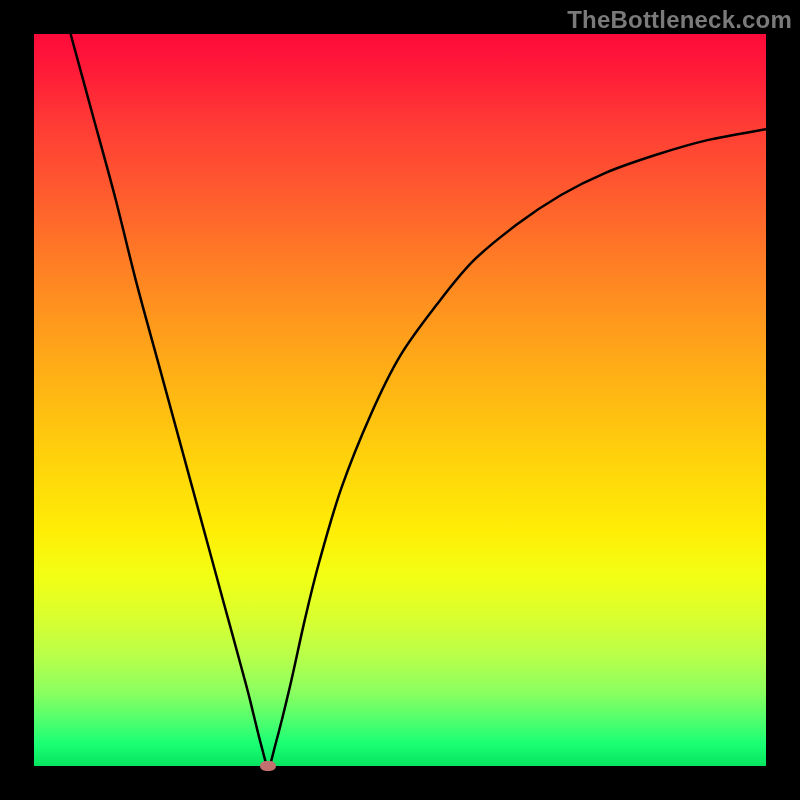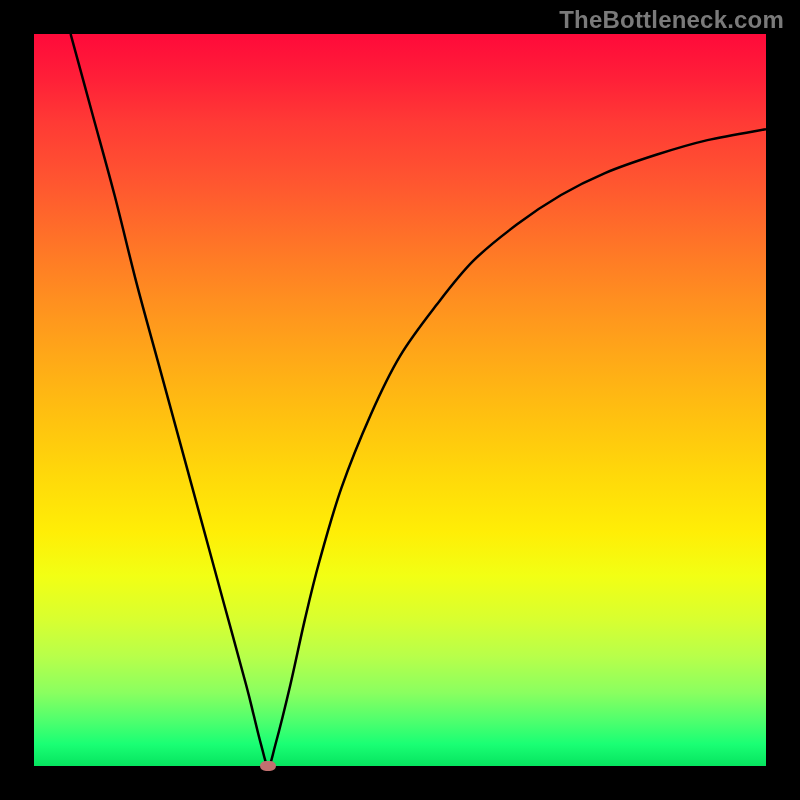--- a/index.html
+++ b/index.html
@@ -40,21 +40,21 @@
       #b8ff4a 85%,
       #8aff60 90%,
       #4cff6e 94%,
       #1aff74 97%,
       #06e45f 100%
     );
   }
   .watermark {
     position: absolute;
     top: 6px;
-    right: 16px;
+    right: 8px;
     font-size: 24px;
     font-weight: 600;
     color: #7a7a7a;
     letter-spacing: 0.2px;
     user-select: none;
   }
   .curve {
     position: absolute;
     left: 0;
     top: 0;

